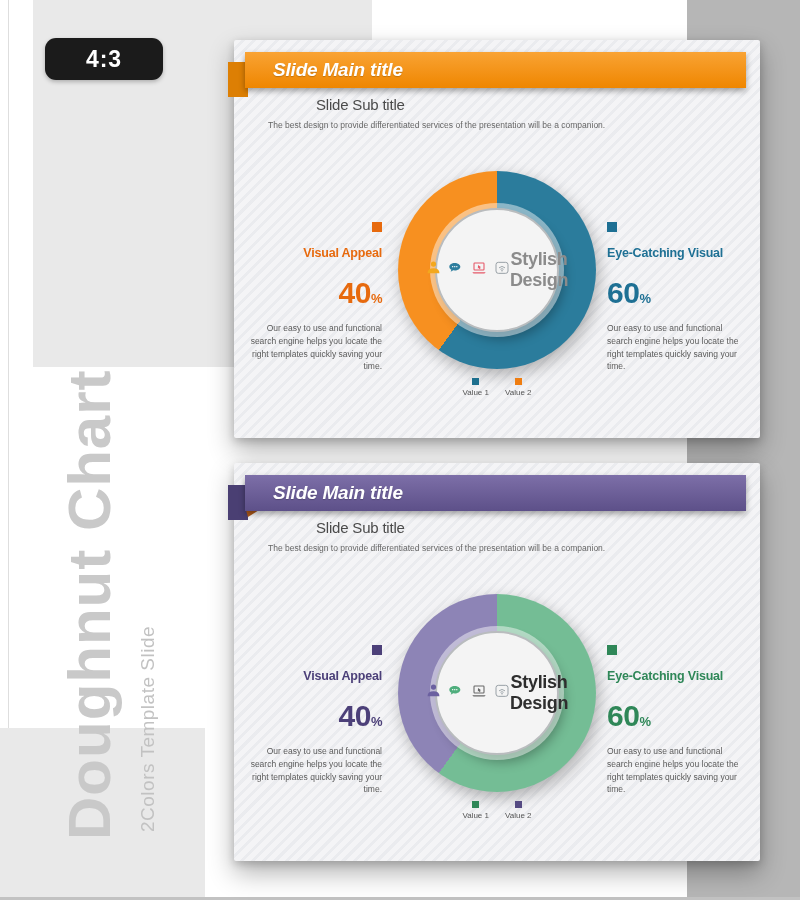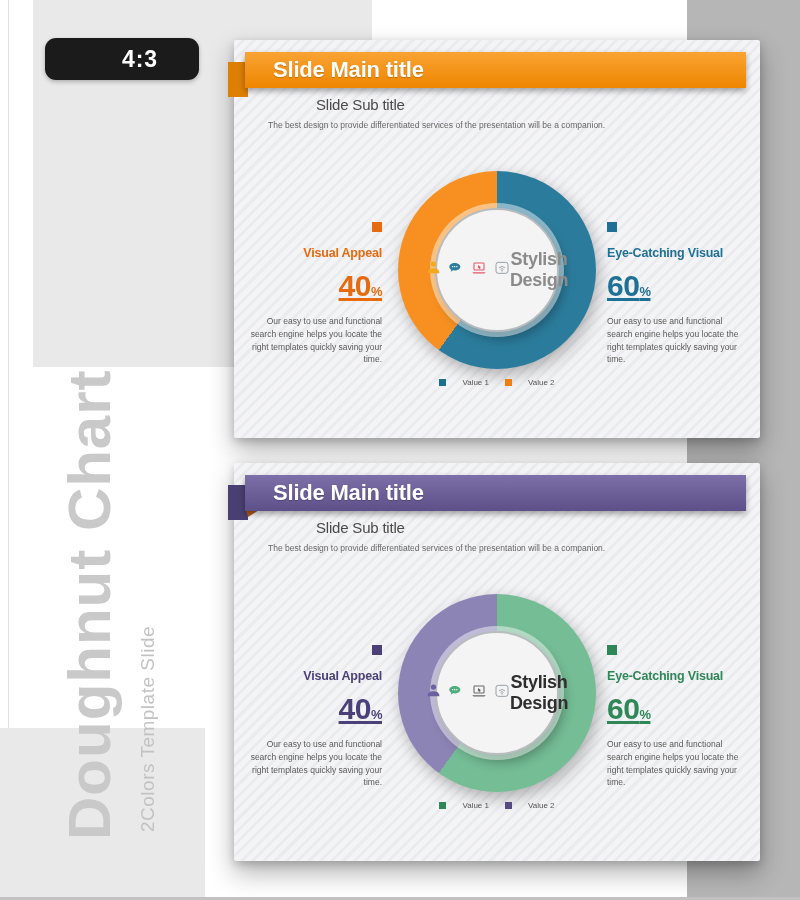--- a/index.html
+++ b/index.html
@@ -16,39 +16,39 @@
   .hairline-b{position:absolute;left:0;top:897px;width:800px;height:3px;background:#c2c2c2;}
 
   
   .vtext{position:absolute;white-space:nowrap;transform:rotate(-90deg);transform-origin:0 0;line-height:1;}
   .vtext-big{left:60px;top:840px;font-size:60px;font-weight:bold;color:#c9c9c9;letter-spacing:1px;}
   .vtext-small{left:138px;top:832px;font-size:19px;color:#c2c2c2;letter-spacing:.5px;}
 
   
   .badge{position:absolute;left:45px;top:38px;width:118px;height:42px;border-radius:11px;
     background:#1b1b1b;color:#fff;display:flex;align-items:center;justify-content:center;
-    font-size:23px;font-weight:bold;letter-spacing:1px;box-shadow:0 2px 4px rgba(0,0,0,.25);padding-left:36px;}
+    font-size:23px;font-weight:bold;letter-spacing:1px;box-shadow:0 2px 4px rgba(0,0,0,.25);}
 
   
   .slide{position:absolute;left:234px;width:526px;height:398px;border-radius:2px;
     background-color:#f4f4f6;
     background-image:repeating-linear-gradient(135deg,rgba(255,255,255,0) 0 5px,rgba(150,160,175,.10) 5px 8px);
     box-shadow:0 12px 26px rgba(0,0,0,.30),0 3px 8px rgba(0,0,0,.18);}
   .slide1{top:40px;}
   .slide2{top:463px;}
 
   .tab{position:absolute;left:-6px;top:22px;width:20px;height:35px;z-index:1;}
   .fold{position:absolute;left:12px;top:47px;width:13px;height:7px;z-index:1;
     clip-path:polygon(0 0,100% 0,15% 100%);}
   .band{position:absolute;left:11px;top:12px;width:501px;height:36px;z-index:2;
     display:flex;align-items:center;padding-left:28px;box-sizing:border-box;
     background:linear-gradient(to bottom,var(--rt),var(--rb));
     box-shadow:0 3px 6px rgba(0,0,0,.35);}
-  .main-title{color:#fff;font-size:22px;font-weight:bold;letter-spacing:-.2px;
-    text-shadow:0 1px 1px rgba(0,0,0,.2);}
+  .main-title{color:#fff;font-size:19px;font-weight:bold;letter-spacing:-.2px;
+    text-shadow:0 1px 1px rgba(0,0,0,.2);font-style:italic;}
 
   .subtitle{position:absolute;left:34px;top:56px;font-size:15px;color:#4a4a4a;letter-spacing:-.2px;margin-left:48px;}
   .slide-desc{position:absolute;left:34px;top:80px;font-size:8.5px;color:#666;}
 
   
   .donut{position:absolute;left:164px;top:131px;width:198px;height:198px;border-radius:50%;
     filter:drop-shadow(3px 6px 8px rgba(0,0,0,.28));}
   .center-circle{position:absolute;left:201px;top:168px;width:124px;height:124px;border-radius:50%;
     background:#f4f4f4;border:2px solid #b9bcbe;box-sizing:border-box;
     box-shadow:0 0 0 5px rgba(255,255,255,.45),5px 7px 12px rgba(0,0,0,.30);
@@ -56,27 +56,27 @@
   .icons{display:flex;align-items:center;gap:7px;margin-bottom:5px;}
   .ci{display:flex;}
   .center-text{font-size:18px;font-weight:bold;text-align:center;line-height:1.18;letter-spacing:-.3px;}
 
   
   .stat{position:absolute;width:132px;top:178px;}
   .stat.left{left:16px;text-align:right;}
   .stat.right{left:373px;text-align:left;}
   .sq{width:10px;height:10px;display:inline-block;}
   .stat-label{font-size:12.5px;font-weight:bold;margin-top:10px;letter-spacing:-.2px;}
-  .stat-value{font-size:30px;font-weight:bold;line-height:1;margin-top:11px;letter-spacing:-.5px;text-decoration:underline;}
+  .stat-value{font-size:30px;font-weight:bold;line-height:1;margin-top:18px;letter-spacing:-.5px;}
   .pct{font-size:13px;font-weight:bold;}
   .stat-desc{font-size:8.5px;color:#5a5a5a;line-height:1.5;margin-top:14px;}
 
   
   .legend{position:absolute;left:0;right:0;top:338px;display:flex;justify-content:center;gap:16px;}
-  .legend-item{display:flex;align-items:center;gap:16px;font-size:8px;color:#555;}
+  .legend-item{display:flex;align-items:center;gap:3px;font-size:8px;color:#555;flex-direction:column;}
   .lsq{width:7px;height:7px;display:inline-block;}
 </style>
 </head>
 <body>
 
 <div class="bg-right"></div>
 <div class="bg-topleft"></div>
 <div class="bg-bottomleft"></div>
 <div class="hairline-v"></div>
 <div class="hairline-b"></div>

